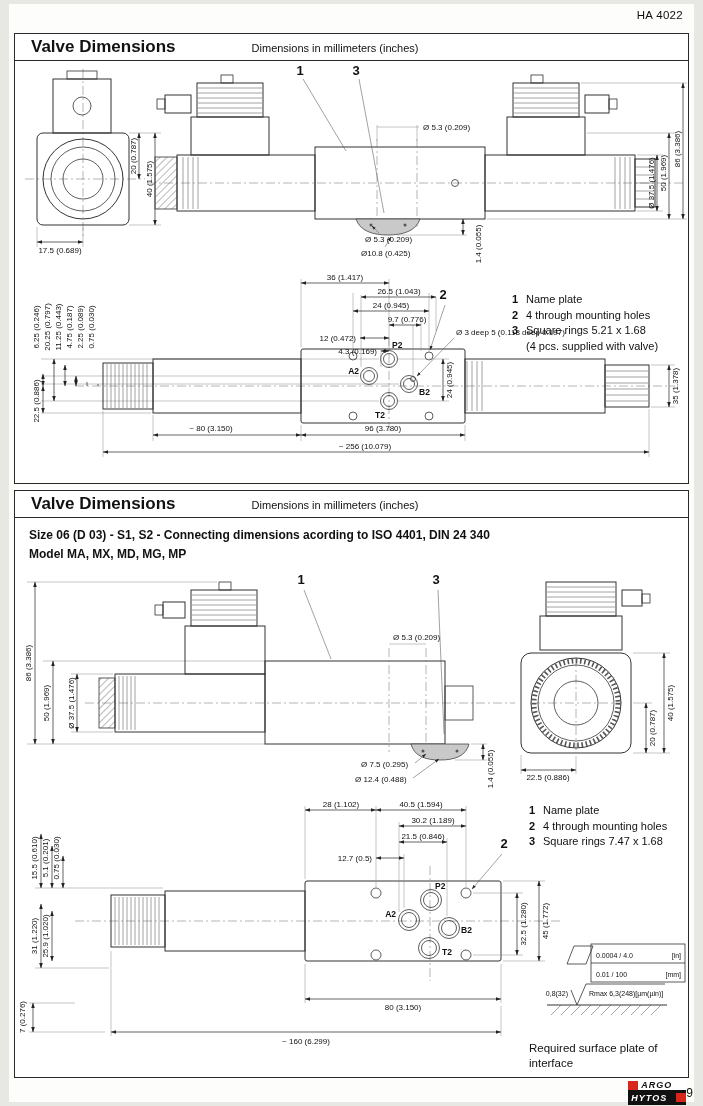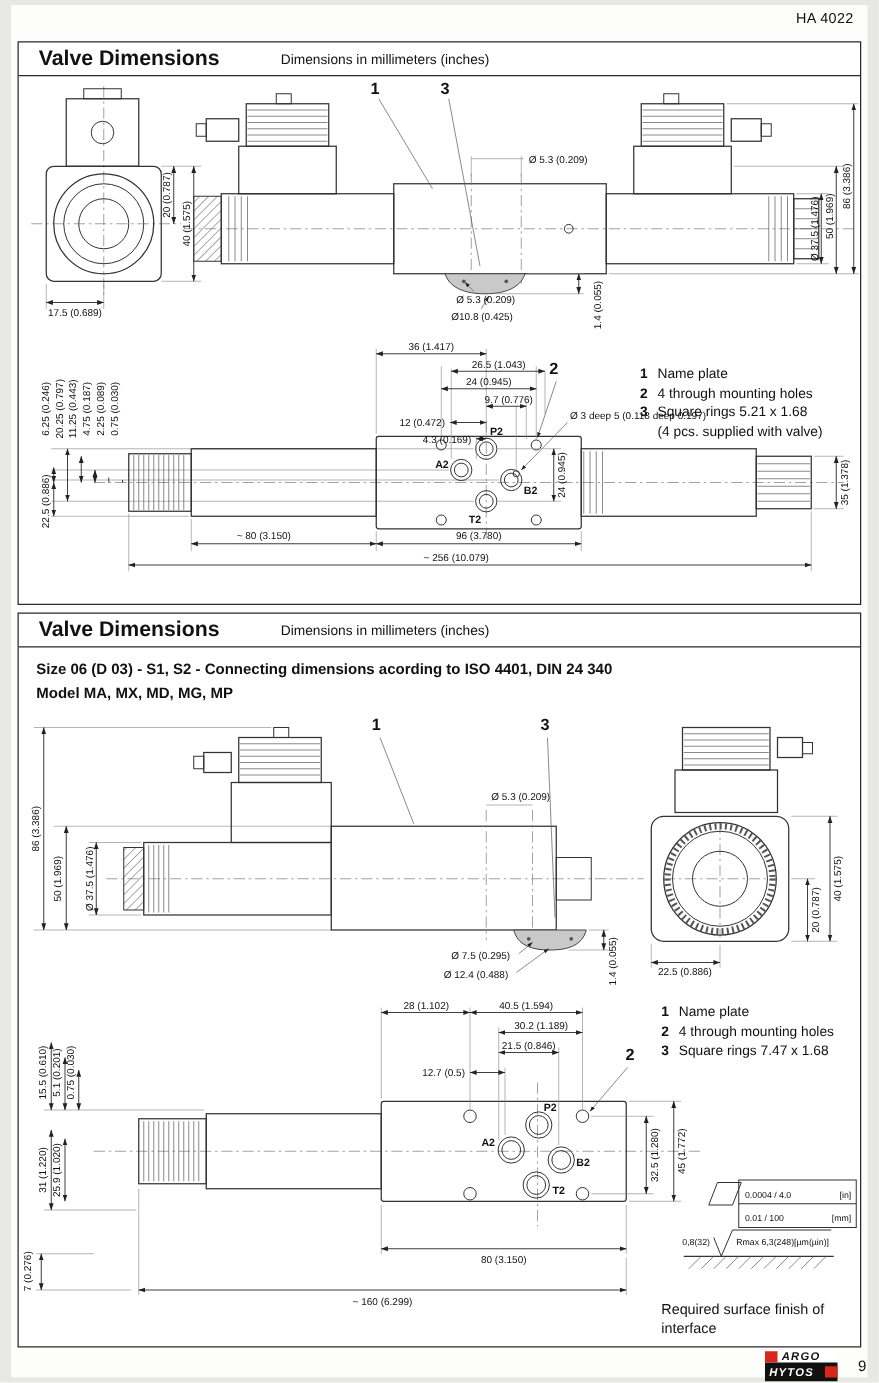--- a/index.html
+++ b/index.html
@@ -2,42 +2,42 @@
 <html style="--red: #d9261c;"><head>
 <meta charset="utf-8">
 <style>
   html,body{margin:0;padding:0}
   body{width:703px;height:1106px;background:#e7e7e4;position:relative;font-family:"Liberation Sans",sans-serif;color:#111}
   .paper{position:absolute;left:9px;top:4px;width:685px;height:1098px;background:#fdfdfc}
   .docref{position:absolute;top:9px;right:20px;font-size:11.5px;letter-spacing:.3px}
   .sec{position:absolute;left:14px;width:675px;background:#fff;border:1.2px solid #2a2a2a;box-sizing:border-box}
   #sec1{top:33px;height:451px}
   #sec2{top:490px;height:588px}
-  .sechead{height:26px;border-bottom:1.2px solid #2a2a2a;display:flex;align-items:center;padding:0 0 0 16px;gap:49px}
+  .sechead{height:26px;border-bottom:1.2px solid #2a2a2a;display:flex;align-items:center;padding:0 0 0 16px;gap:76px}
   .sectitle{font-size:17px;font-weight:bold;white-space:nowrap}
   .secnote{font-size:11px;padding-top:2px;white-space:nowrap}
   .modelline{font-size:12px;font-weight:bold;padding:5px 0 0 14px;height:13px}
   .titles{padding:8px 0 2px 14px;font-size:12px;font-weight:bold;line-height:19px}
   svg{display:block}
   .ol{fill:none;stroke:#333;stroke-width:1}
   .ol2{fill:none;stroke:#333;stroke-width:.8}
   .thin{fill:none;stroke:#555;stroke-width:.55}
   .cl{fill:none;stroke:#777;stroke-width:.55;stroke-dasharray:9 3 2 3}
   .dim{fill:none;stroke:#222;stroke-width:.7}
   .ext{fill:none;stroke:#888;stroke-width:.5}
   .dt{font-size:8px;fill:#111}
   .dt7{font-size:7px;fill:#111}
   .co{font-size:13px;font-weight:bold;fill:#111}
   .pl{font-size:8.5px;font-weight:bold;fill:#111}
   .gray{fill:#c9c9c9;stroke:#444;stroke-width:.8}
   .legend{position:absolute;font-size:11px;line-height:15.5px}
   .lrow{display:flex}
   .lnum{font-weight:bold;width:14px;flex:none}
   .caption{position:absolute;font-size:11.5px;line-height:15px}
-  .footer{position:absolute;top:1080px;right:10px;display:flex;align-items:center;gap:16px}
+  .footer{position:absolute;top:1080px;right:10px;display:flex;align-items:center;}
   .logo{width:58px}
   .logo-top{display:flex;align-items:center;height:10px;background:#fff}
   .logo-red{width:10px;height:9px;background:var(--red,#d9261c)}
   .logo-argo{font-size:9px;font-weight:bold;font-style:italic;letter-spacing:1px;padding-left:3px}
   .logo-bot{display:flex;align-items:center;height:15px;background:#111;color:#fff;justify-content:space-between}
   .logo-hytos{font-size:9px;font-weight:bold;font-style:italic;letter-spacing:1px;padding-left:3px}
   .logo-red2{width:10px;height:9px;background:var(--red,#d9261c)}
   .pagenum{font-size:12px}
 </style>
 </head>
@@ -549,21 +549,21 @@
         <span class="lnum">2</span>
         <span>4 through mounting holes</span>
       </div>
     <div class="lrow">
         <span class="lnum">3</span>
         <span>Square rings 7.47 x 1.68</span>
       </div>
   </div>
 
   <div class="caption" style="left:514px;top:550px">
-    <div>Required surface finish of</div>
+    <div>Required surface plate of</div>
     <div>interface</div>
   </div>
 </div>
 
 <div class="footer">
   <div class="logo">
     <div class="logo-top">
       <span class="logo-red"></span>
       <span class="logo-argo">ARGO</span>
     </div>

